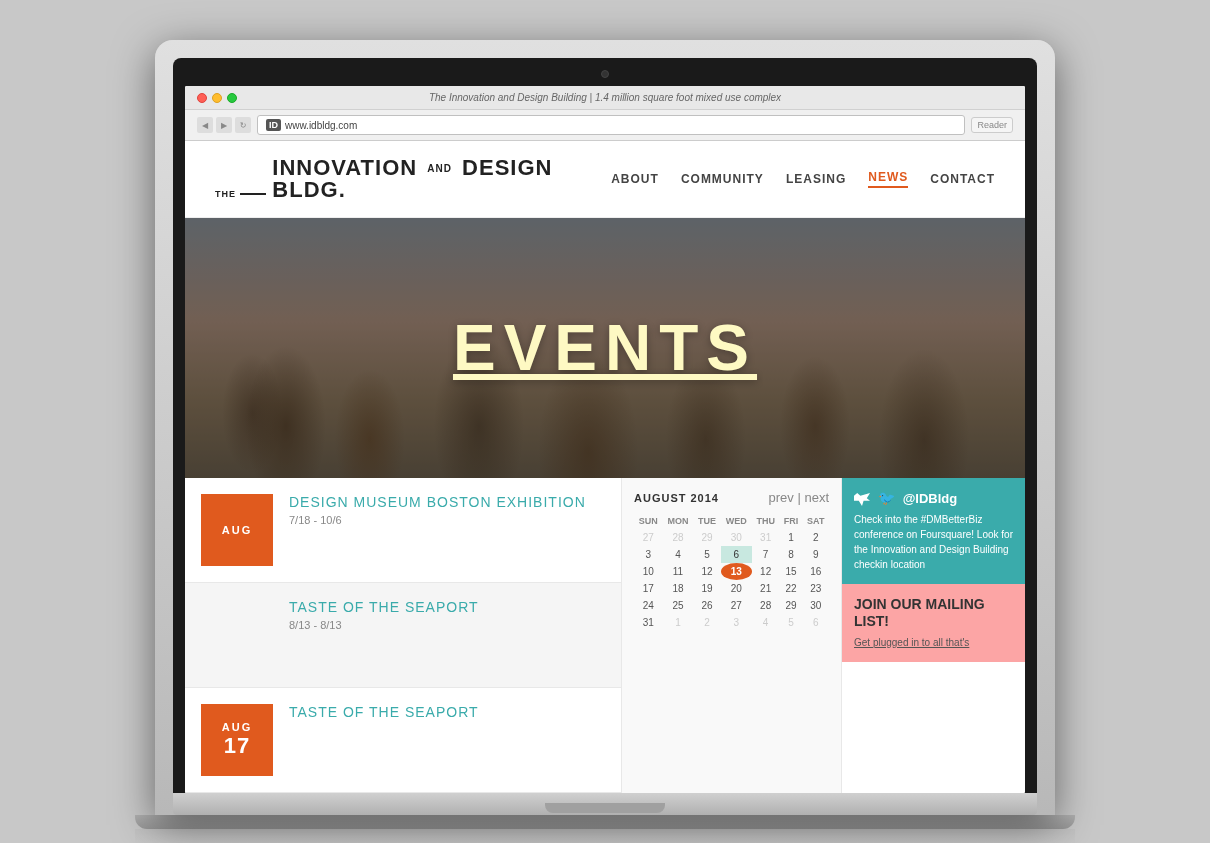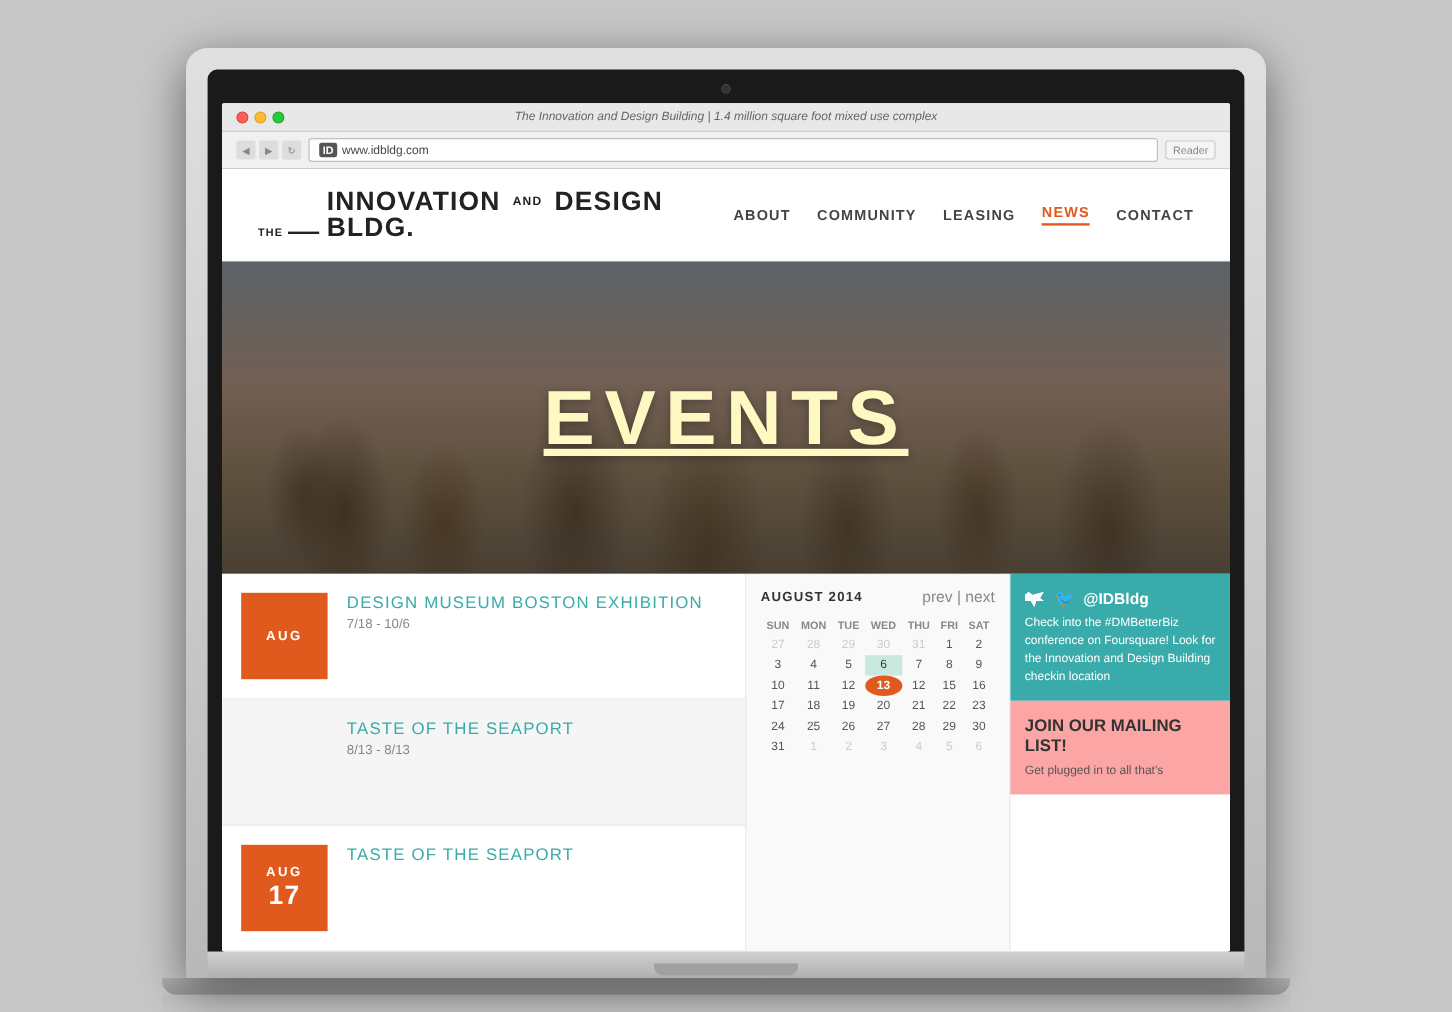--- a/index.html
+++ b/index.html
@@ -398,20 +398,21 @@
       font-weight: 900;
       color: #333;
       line-height: 1.2;
       margin-bottom: 6px;
       text-transform: uppercase;
     }
     .mailing-text {
       font-size: 10px;
       color: #555;
       line-height: 1.4;
+      text-decoration: underline;
     }
 
     
     .hero-people-sim {
       position: absolute;
       inset: 0;
       background: 
         radial-gradient(ellipse 40px 80px at 12% 80%, rgba(60,40,20,0.7) 0%, transparent 100%),
         radial-gradient(ellipse 35px 70px at 22% 85%, rgba(80,50,20,0.6) 0%, transparent 100%),
         radial-gradient(ellipse 30px 60px at 8% 75%, rgba(50,30,15,0.5) 0%, transparent 100%),

